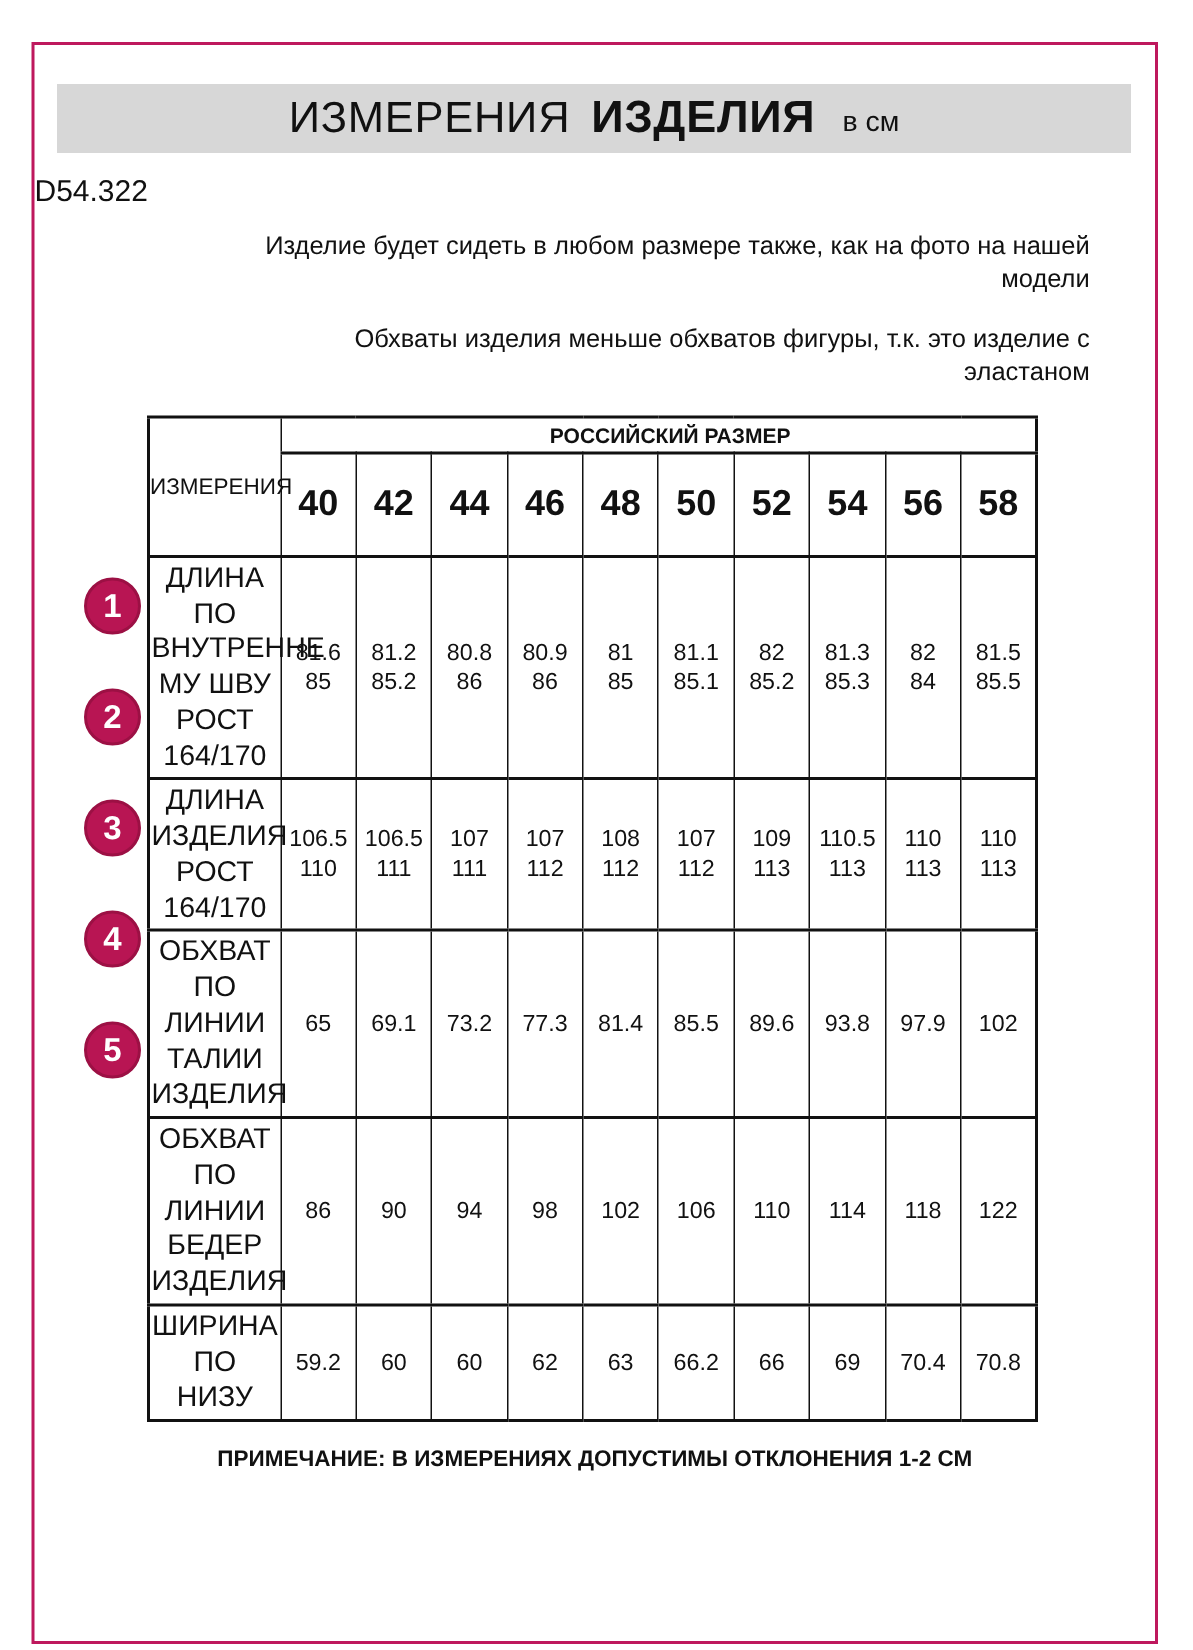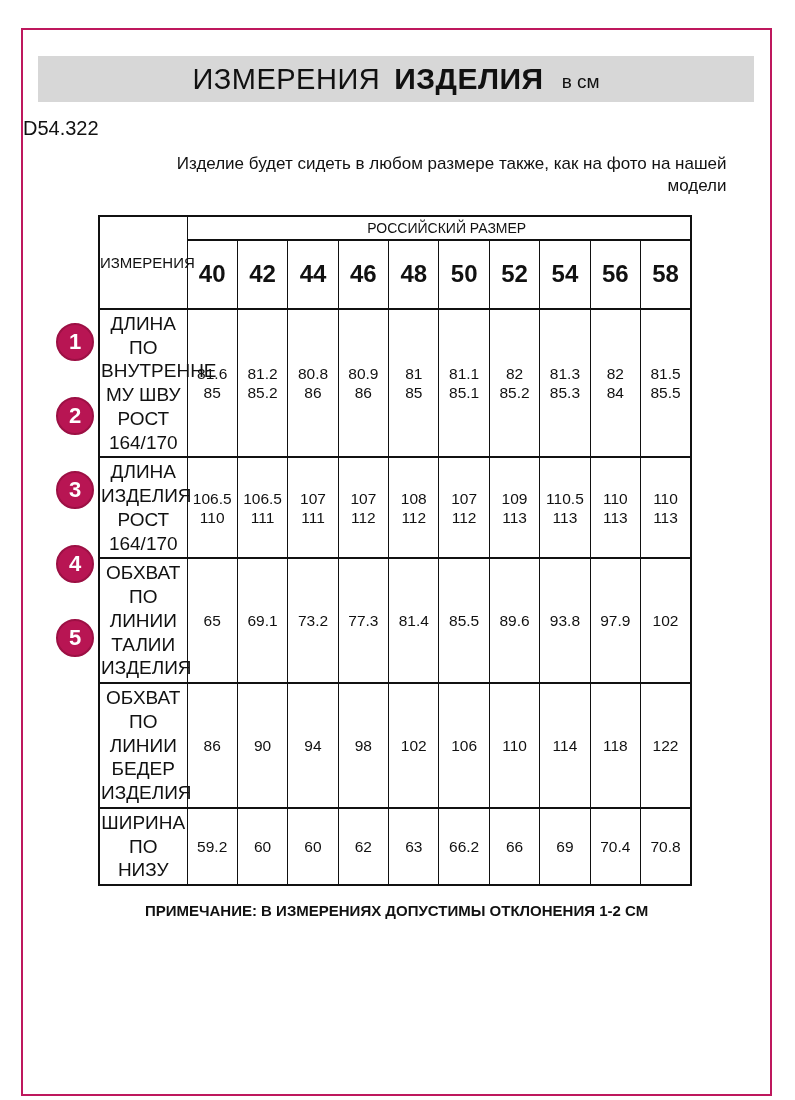--- a/index.html
+++ b/index.html
@@ -64,21 +64,21 @@
     vertical-align: middle;
     background: #ffffff;
   }
   table.meas { border: 2px solid #111111; }
   td.corner {
     width: 88px;
     font-size: 15px;
     font-weight: 400;
   }
   tr.group-row { height: 24px; }
-  td.group  { font-size: 14px; font-weight: 400; padding-left: 16px; }
+  td.group  { font-size: 14px; font-weight: 700; padding-left: 16px; }
   tr.size-row { height: 69px; }
   td.size   { width: 50px; font-size: 24px; font-weight: 700; }
   tr.data-row { height: 74px; }
   td.rlabel {
     font-size: 19px;
     line-height: 1.25;
     white-space: pre-line;
     padding: 2px 1px;
   }
   td.val {
@@ -121,20 +121,22 @@
   <div class="banner">
     <span class="t-reg">ИЗМЕРЕНИЯ</span>
     <span class="t-bold">ИЗДЕЛИЯ</span>
     <span class="t-unit">в см</span>
   </div>
 
   <div class="product-code">D54.322</div>
 
   <div class="para">Изделие будет сидеть в любом размере также, как на фото на нашей
 модели</div>
+  <div class="para">Обхваты изделия меньше обхватов фигуры, т.к. это изделие с
+эластаном</div>
 
   <div class="table-wrap">
 
     <div class="badge b1">
         <span>1</span>
       </div>
     <div class="badge b2">
         <span>2</span>
       </div>
     <div class="badge b3">

